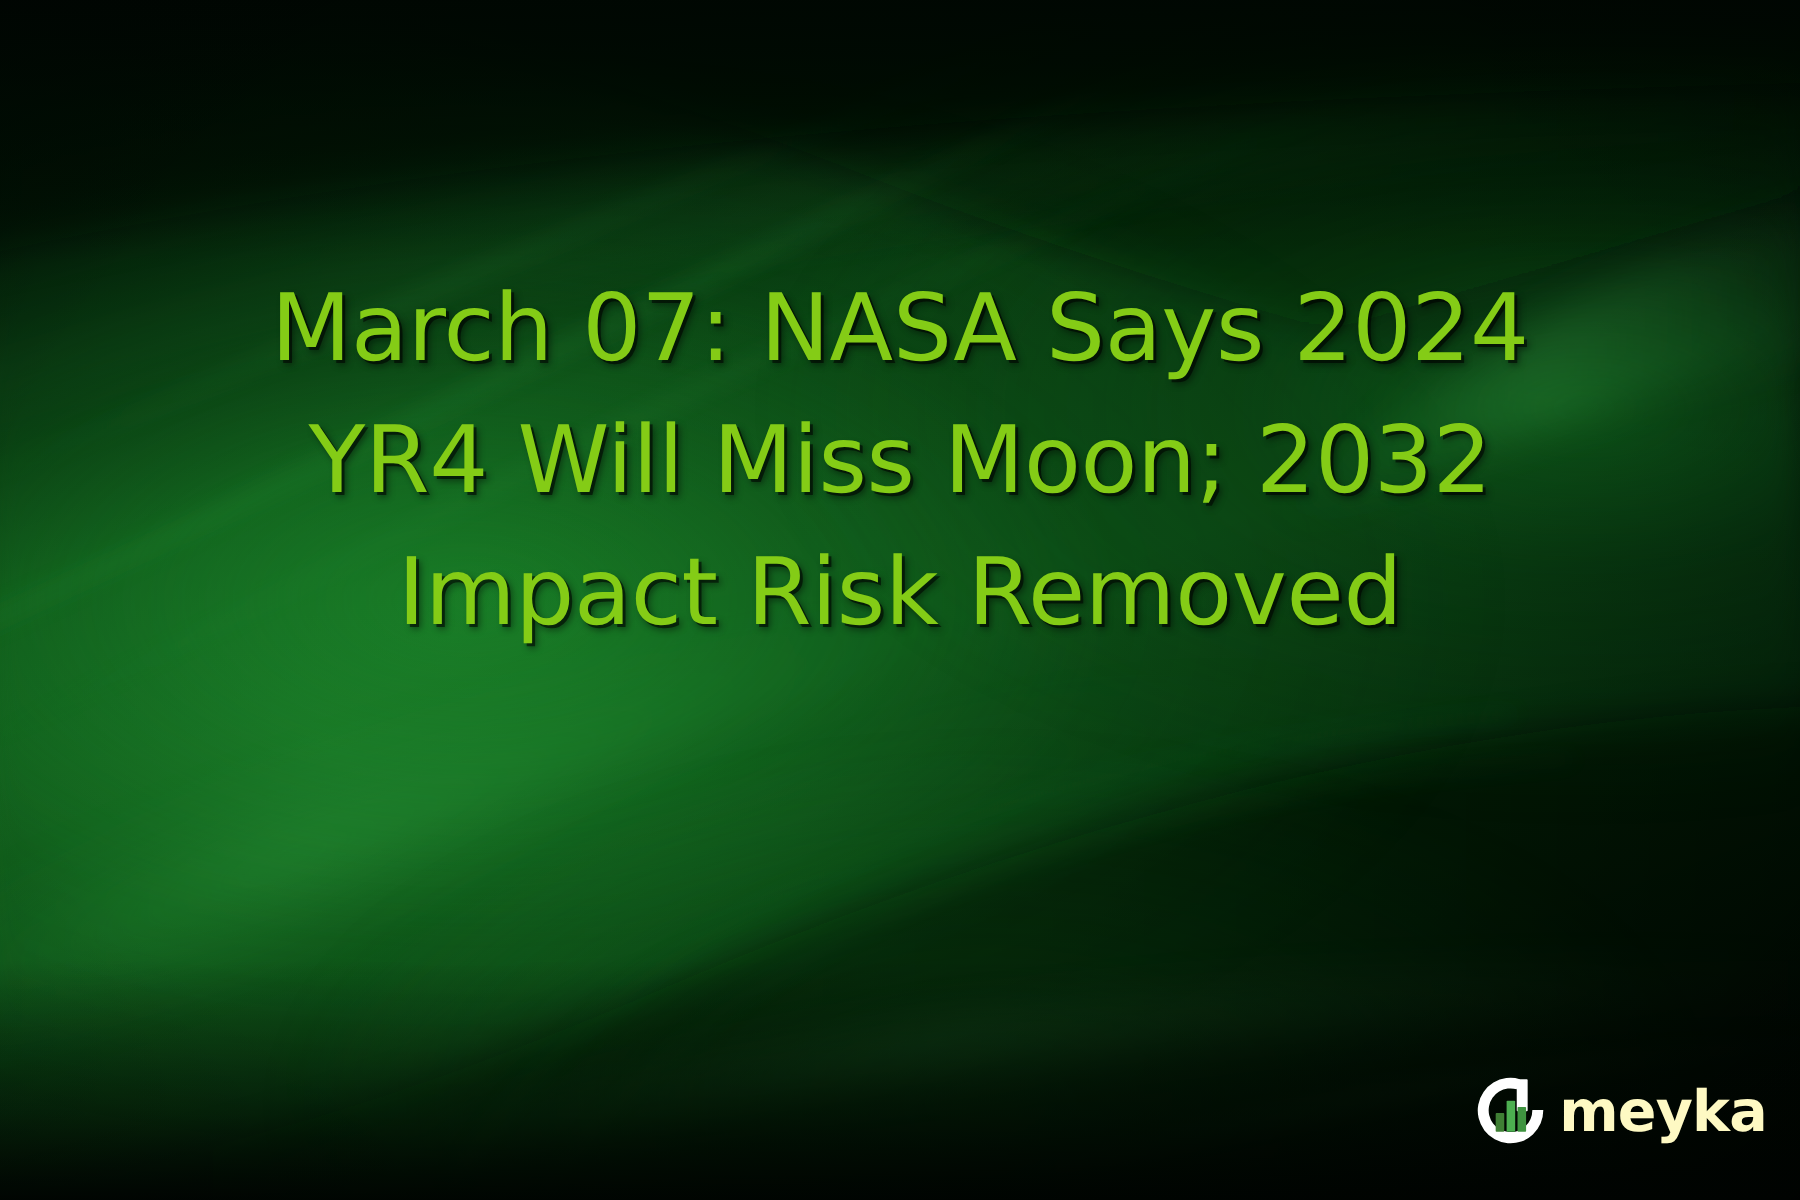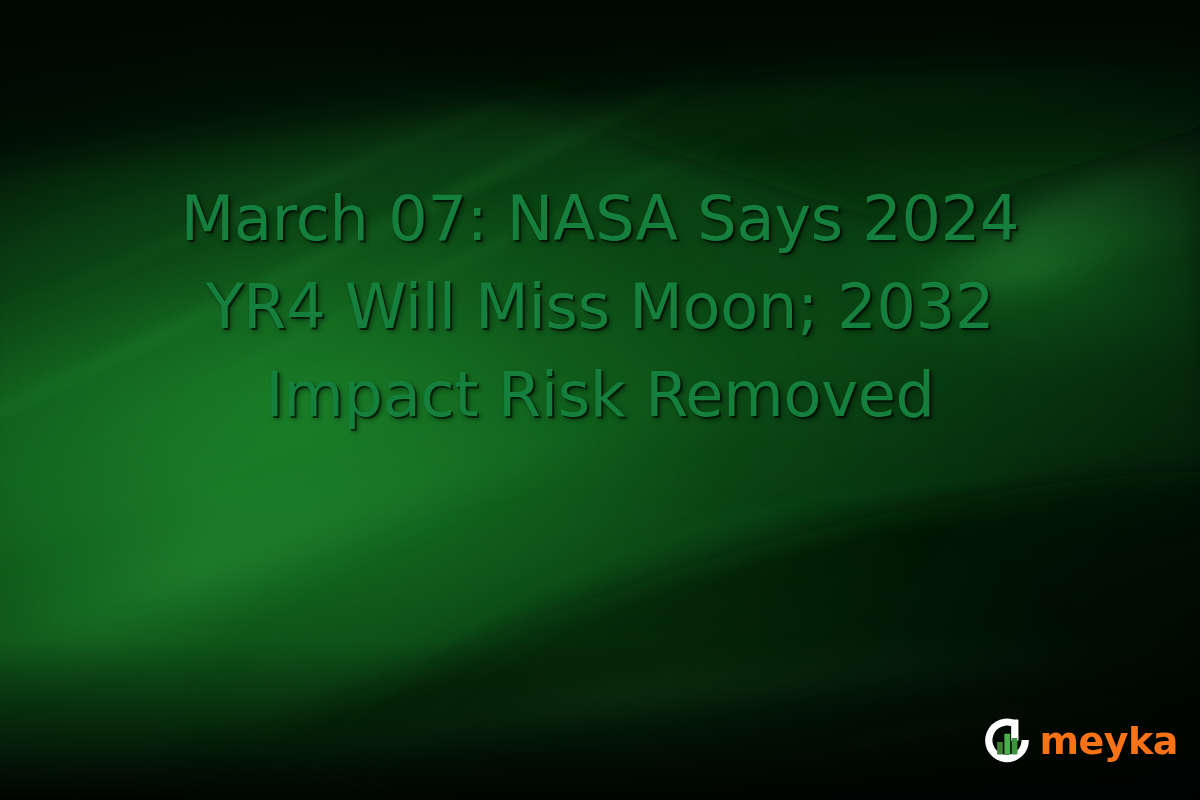--- a/index.html
+++ b/index.html
@@ -101,21 +101,21 @@
 
   
   #headline {
     position: absolute;
     left: 0;
     right: 0;
     top: 175px;
     text-align: center;
     padding: 0 60px;
     box-sizing: border-box;
-    color: #15803d;
+    color: #84cc16;
     font-size: 62px;
     line-height: 88px;
     font-weight: 400;
     letter-spacing: -0.2px;
     text-shadow:
        2px 2px 0 rgba(0,0,0,0.55),
        3px 3px 5px rgba(0,0,0,0.45);
     white-space: pre-line;
   }
 
@@ -130,21 +130,21 @@
   }
   #logo .mark {
     width: 52px;
     height: 52px;
     display: block;
     flex: 0 0 auto;
   }
   #logo .wordmark {
     font-size: 38px;
     font-weight: 700;
-    color: #f97316;
+    color: #fef9c3;
     letter-spacing: -0.5px;
     line-height: 1;
     position: relative;
     top: 1px;
   }
 </style>
 </head>
 <body>
 
 <div id="card">

